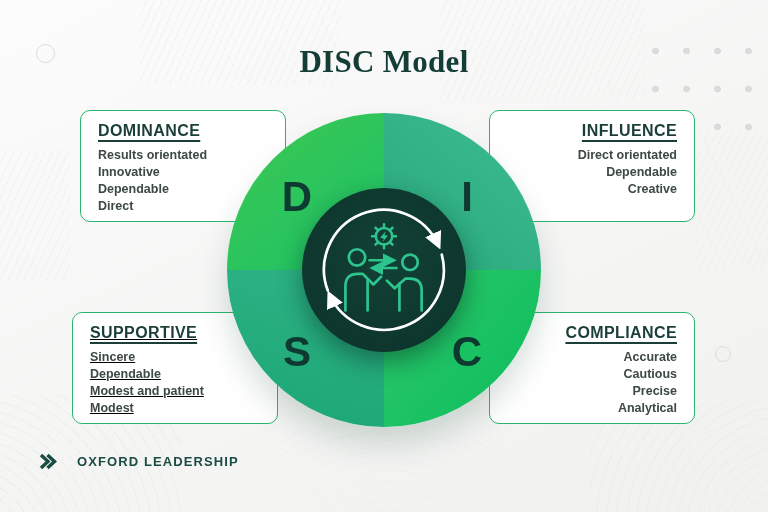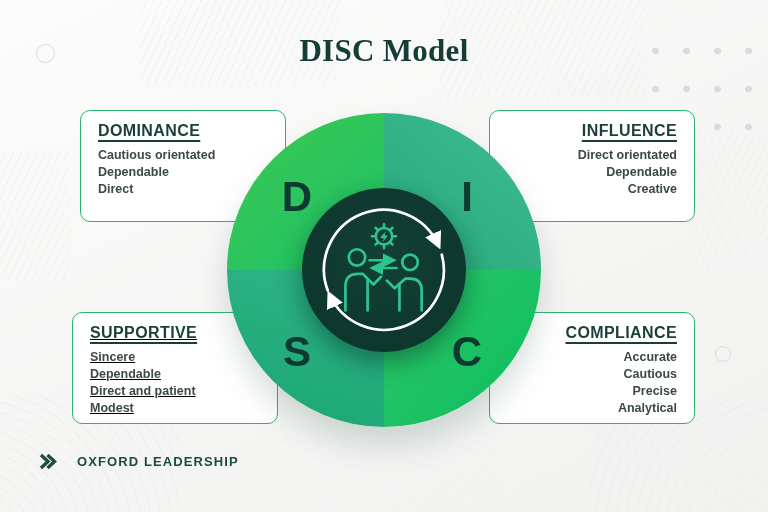--- a/index.html
+++ b/index.html
@@ -17,21 +17,21 @@
   .dot-grid{
     position:absolute;left:636px;top:28px;width:132px;height:128px;z-index:0;
     background-image:radial-gradient(circle,#d6d6d6 3.1px,transparent 3.7px);
     background-size:31px 38px;background-position:4px 4px;opacity:.85;
   }
   .ring{position:absolute;border:1.6px solid #dcdcdc;border-radius:50%;z-index:0;}
   .ring.r1{left:36px;top:44px;width:17px;height:17px;}
   .ring.r2{left:715px;top:346px;width:14px;height:14px;}
   
   .page-title{
-    position:absolute;left:0;right:0;top:33px;margin:0;text-align:center;z-index:2;
+    position:absolute;left:0;right:0;top:33px;margin:11px;text-align:center;z-index:2;
     font-family:"Liberation Serif","DejaVu Serif",serif;font-weight:700;
     font-size:31px;letter-spacing:.3px;color:#143d36;
   }
   
   .panel{
     position:absolute;width:206px;height:112px;box-sizing:border-box;z-index:2;
     background:#fff;border:1.6px solid #2bb46f;border-radius:10px;
     padding:11px 17px 8px 17px;
   }
   .panel h2{
@@ -89,41 +89,42 @@
   <div class="rip rad-br" style="left:590px;top:400px;width:178px;height:112px;"></div>
   <div class="dot-grid"></div>
   <div class="ring r1"></div>
   <div class="ring r2"></div>
 
   <h1 class="page-title">DISC Model</h1>
 
   <section class="panel p-dominance">
     <h2>DOMINANCE</h2>
     <ul>
-      <li>Cautious orientated</li>
+      <li>Results orientated</li>
+      <li>Innovative</li>
       <li>Dependable</li>
       <li>Direct</li>
     </ul>
   </section>
 
   <section class="panel right p-influence">
     <h2>INFLUENCE</h2>
     <ul>
       <li>Direct orientated</li>
       <li>Dependable</li>
       <li>Creative</li>
     </ul>
   </section>
 
   <section class="panel p-supportive">
     <h2>SUPPORTIVE</h2>
     <ul>
       <li>Sincere</li>
       <li>Dependable</li>
-      <li>Direct and patient</li>
+      <li>Modest and patient</li>
       <li>Modest</li>
     </ul>
   </section>
 
   <section class="panel right p-compliance">
     <h2>COMPLIANCE</h2>
     <ul>
       <li>Accurate</li>
       <li>Cautious</li>
       <li>Precise</li>

